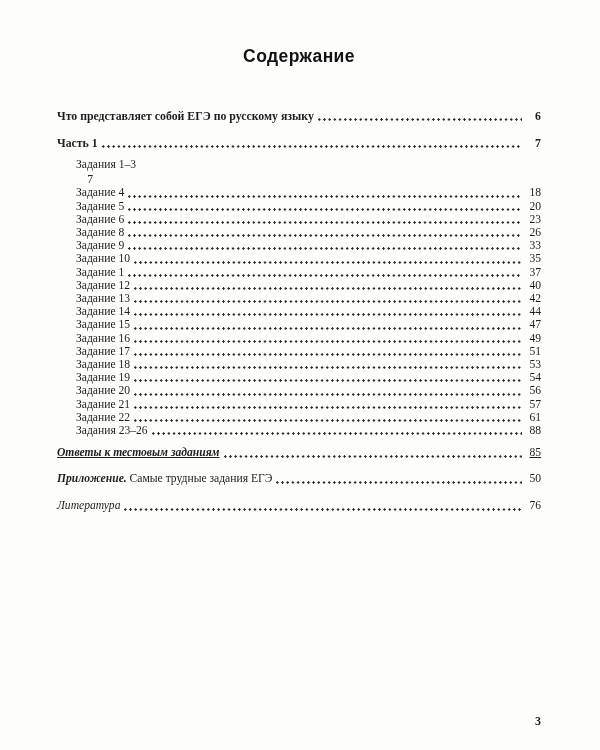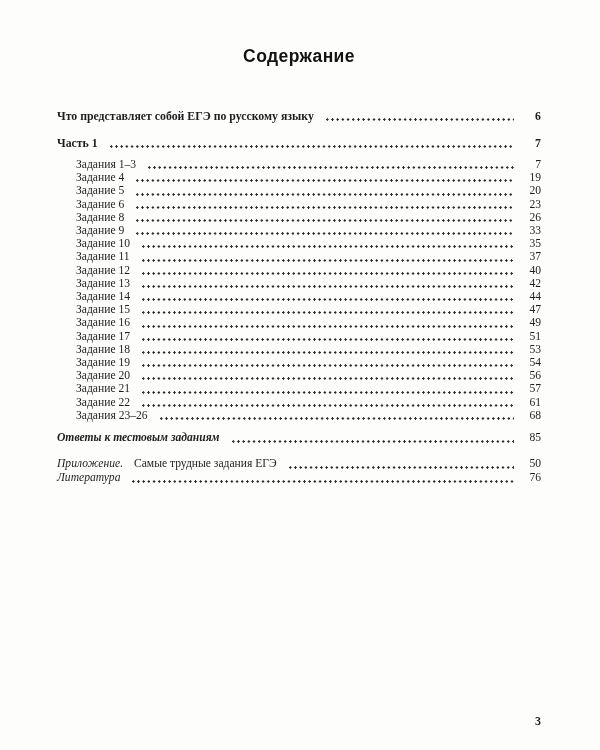--- a/index.html
+++ b/index.html
@@ -30,57 +30,59 @@
   }
   .toc {
     margin-top: 43px;
   }
   .row {
     display: flex;
     align-items: baseline;
     font-size: 11.6px;
     line-height: 13.2px;
     margin-top: 0;
-    gap: 8px;
   }
   .toc .row:first-child { margin-top: 0; }
   .row.bold {
     font-weight: 700;
     font-size: 11.8px;
     line-height: 14px;
     margin-top: 13px;
   }
   .row.indent {
     padding-left: 19px;
   }
   .row.bold + .row.indent {
     margin-top: 8px;
+    flex-direction: column;
   }
   .row.bolditalic {
     font-weight: 700;
     font-style: italic;
     line-height: 14px;
     margin-top: 9px;
+    text-decoration: underline;
   }
   .row.mixed {
     line-height: 14px;
     margin-top: 12px;
   }
   .row.mixed .label {
-    font-weight: 400;
+    font-weight: 700;
     font-style: italic;
     text-align: center;
   }
   .row.mixed .label2 {
     font-weight: 400;
     font-style: normal;
   }
   .row.italic {
     font-style: italic;
     line-height: 14px;
+    margin-top: 13px;
   }
   .label, .label2 { white-space: pre; }
   .dots {
     flex: 1;
     align-self: flex-end;
     height: 3px;
     margin: 0 2px 2px 4px;
     background-image: radial-gradient(circle at 1.3px 1.5px, #2d2d2d 1.02px, rgba(0,0,0,0) 1.35px);
     background-size: 5.2px 3px;
     background-repeat: repeat-x;
@@ -118,21 +120,21 @@
         <span class="pagecol">7</span>
       </div>
       <div class="row indent">
         <span class="label">Задания 1–3</span>
         <span class="dots"></span>
         <span class="pagecol">7</span>
       </div>
       <div class="row indent">
         <span class="label">Задание 4</span>
         <span class="dots"></span>
-        <span class="pagecol">19</span>
+        <span class="pagecol">18</span>
       </div>
       <div class="row indent">
         <span class="label">Задание 5</span>
         <span class="dots"></span>
         <span class="pagecol">20</span>
       </div>
       <div class="row indent">
         <span class="label">Задание 6</span>
         <span class="dots"></span>
         <span class="pagecol">23</span>
@@ -146,21 +148,21 @@
         <span class="label">Задание 9</span>
         <span class="dots"></span>
         <span class="pagecol">33</span>
       </div>
       <div class="row indent">
         <span class="label">Задание 10</span>
         <span class="dots"></span>
         <span class="pagecol">35</span>
       </div>
       <div class="row indent">
-        <span class="label">Задание 11</span>
+        <span class="label">Задание 1</span>
         <span class="dots"></span>
         <span class="pagecol">37</span>
       </div>
       <div class="row indent">
         <span class="label">Задание 12</span>
         <span class="dots"></span>
         <span class="pagecol">40</span>
       </div>
       <div class="row indent">
         <span class="label">Задание 13</span>
@@ -208,21 +210,21 @@
         <span class="pagecol">57</span>
       </div>
       <div class="row indent">
         <span class="label">Задание 22</span>
         <span class="dots"></span>
         <span class="pagecol">61</span>
       </div>
       <div class="row indent">
         <span class="label">Задания 23–26</span>
         <span class="dots"></span>
-        <span class="pagecol">68</span>
+        <span class="pagecol">88</span>
       </div>
       <div class="row bolditalic">
         <span class="label">Ответы к тестовым заданиям</span>
         <span class="dots"></span>
         <span class="pagecol">85</span>
       </div>
       <div class="row mixed">
         <span class="label">Приложение.</span>
         <span class="label2"> Самые трудные задания ЕГЭ</span>
         <span class="dots"></span>

